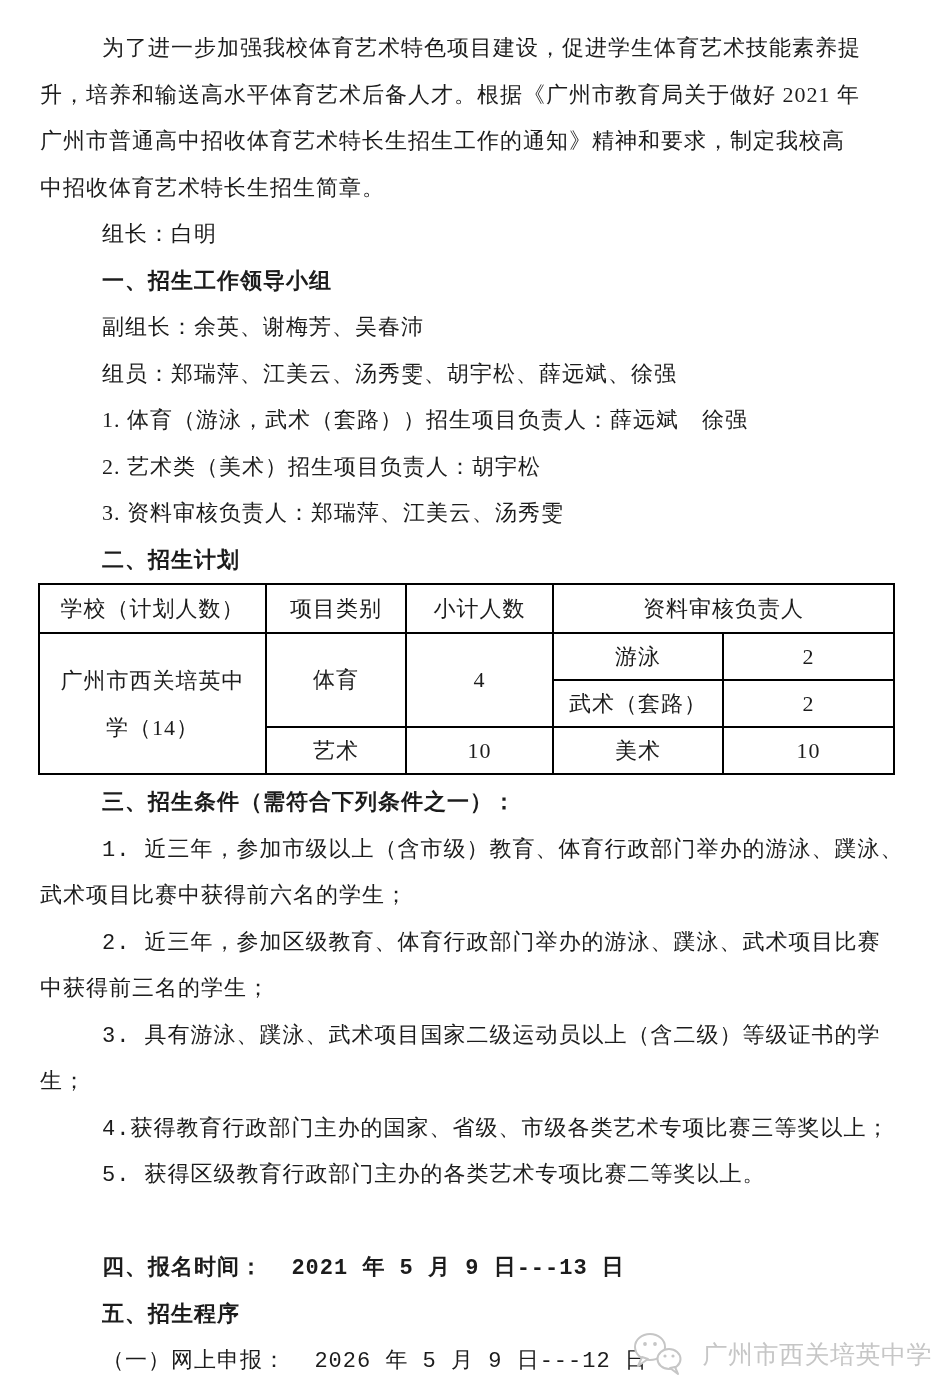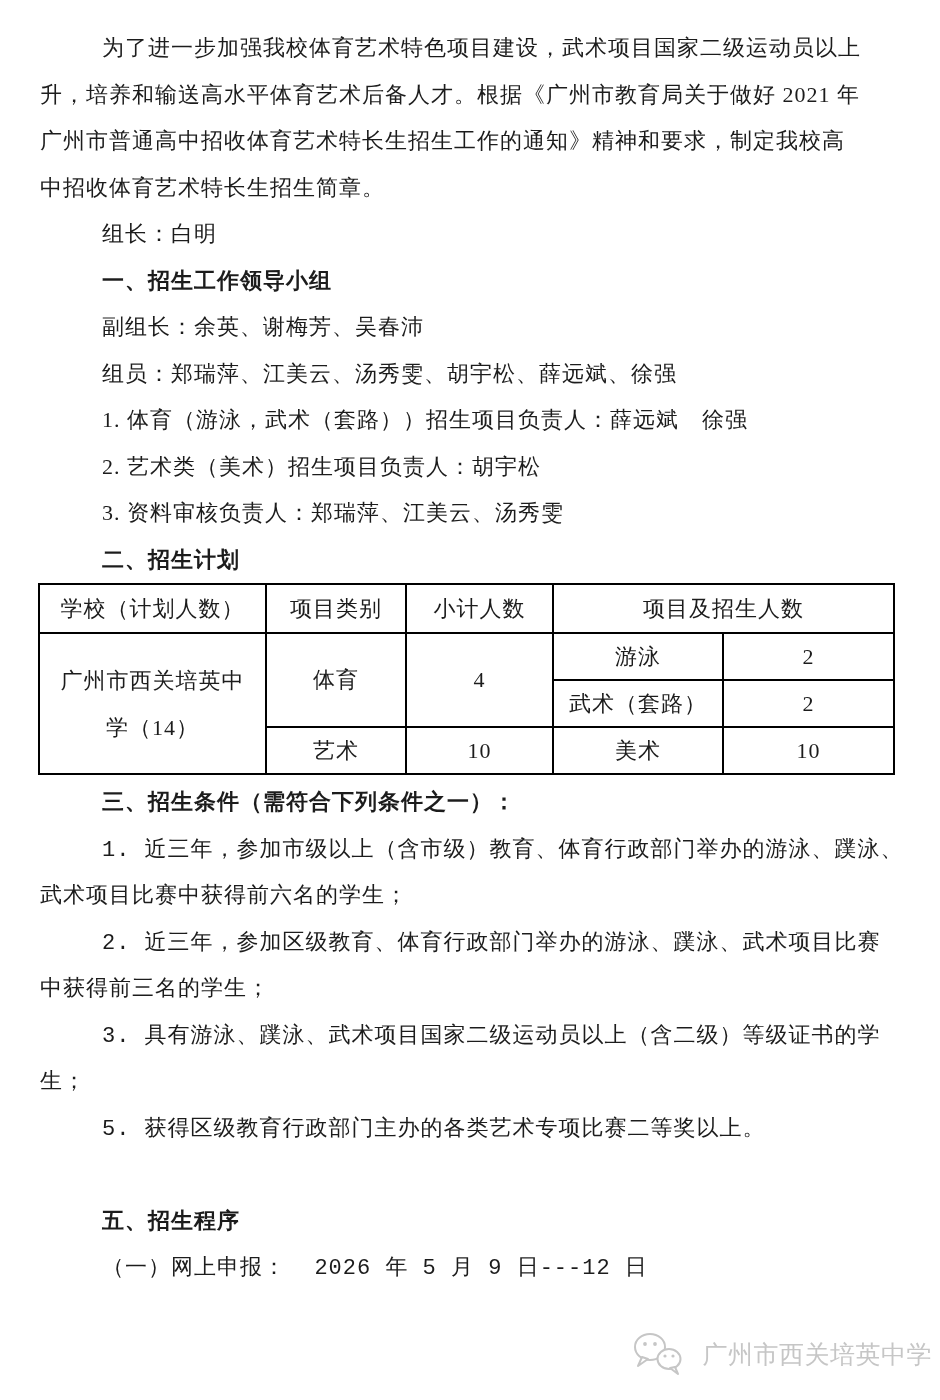--- a/index.html
+++ b/index.html
@@ -68,21 +68,21 @@
   .wm-icon { display: block; }
 </style>
 </head>
 <body>
 
 <div class="page">
   <div class="content">
 
     <div class="textblock">
 
-        <div class="line ind">为了进一步加强我校体育艺术特色项目建设，武术项目国家二级运动员以上</div>
+        <div class="line ind">为了进一步加强我校体育艺术特色项目建设，促进学生体育艺术技能素养提</div>
 
         <div class="line">升，培养和输送高水平体育艺术后备人才。根据《广州市教育局关于做好 2021 年</div>
 
         <div class="line">广州市普通高中招收体育艺术特长生招生工作的通知》精神和要求，制定我校高</div>
 
         <div class="line">中招收体育艺术特长生招生简章。</div>
 
         <div class="line ind">组长：白明</div>
 
         <div class="line ind bold">一、招生工作领导小组</div>
@@ -106,21 +106,21 @@
         <col style="width:140px">
         <col style="width:147px">
         <col style="width:170px">
         <col style="width:171px">
       </colgroup>
       <thead>
         <tr>
           <th>学校（计划人数）</th>
           <th>项目类别</th>
           <th>小计人数</th>
-          <th colspan="2">项目及招生人数</th>
+          <th colspan="2">资料审核负责人</th>
         </tr>
       </thead>
       <tbody>
         <tr>
           <td rowspan="3" class="school-cell">
             <span class="wrapbox">广州市西关培英中学（14）</span>
           </td>
           <td rowspan="2">体育</td>
           <td rowspan="2">4</td>
           <td>游泳</td>
@@ -148,25 +148,27 @@
         <div class="line">武术项目比赛中获得前六名的学生；</div>
 
         <div class="line ind">2. 近三年，参加区级教育、体育行政部门举办的游泳、蹼泳、武术项目比赛</div>
 
         <div class="line">中获得前三名的学生；</div>
 
         <div class="line ind">3. 具有游泳、蹼泳、武术项目国家二级运动员以上（含二级）等级证书的学</div>
 
         <div class="line">生；</div>
 
+        <div class="line ind">4.获得教育行政部门主办的国家、省级、市级各类艺术专项比赛三等奖以上；</div>
 
         <div class="line ind">5. 获得区级教育行政部门主办的各类艺术专项比赛二等奖以上。</div>
 
         <div class="line"></div>
 
+        <div class="line ind bold">四、报名时间：  2021 年 5 月 9 日---13 日</div>
 
         <div class="line ind bold">五、招生程序</div>
 
         <div class="line ind">（一）网上申报：  2026 年 5 月 9 日---12 日</div>
       </div>
 
   </div>
 
   <div class="watermark">
     <svg class="wm-icon" width="54" height="48" viewBox="0 0 54 48">

